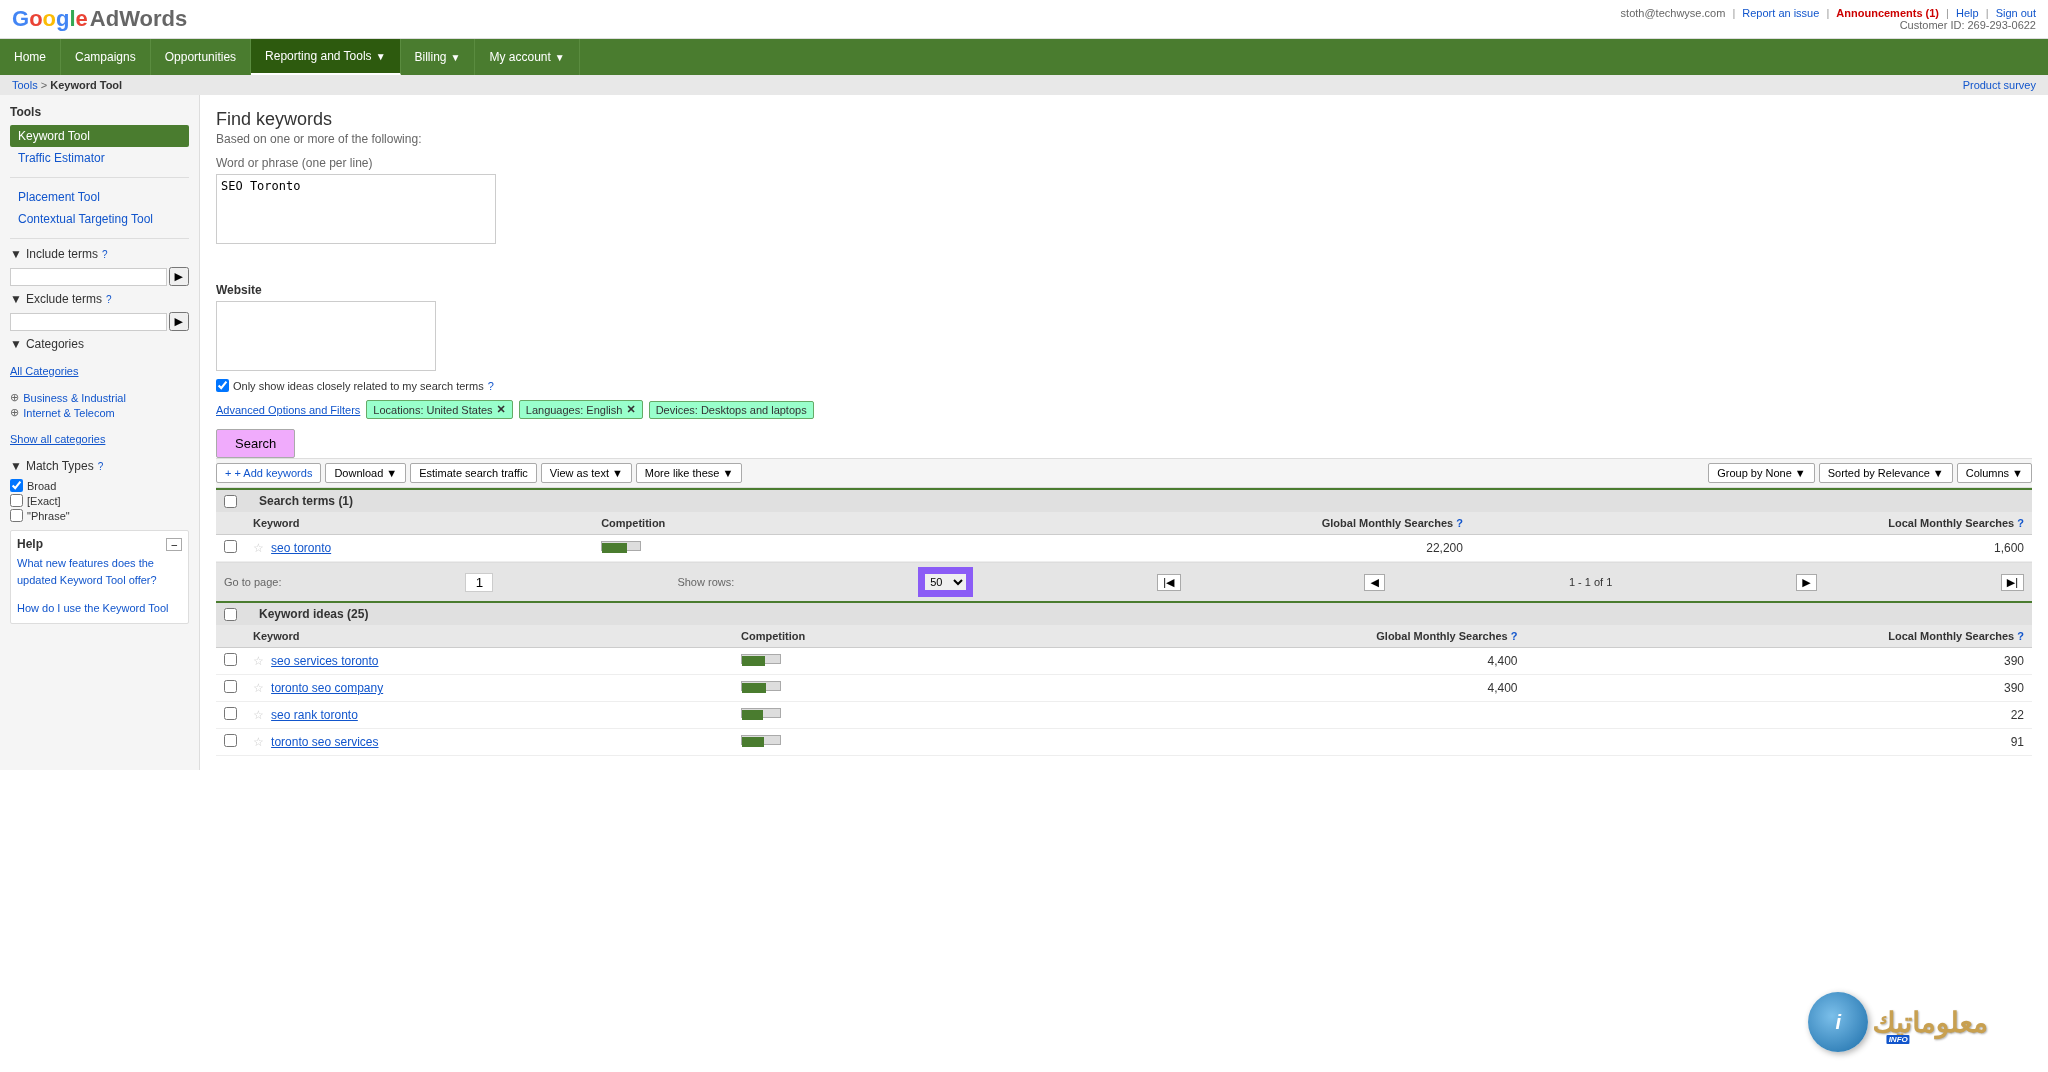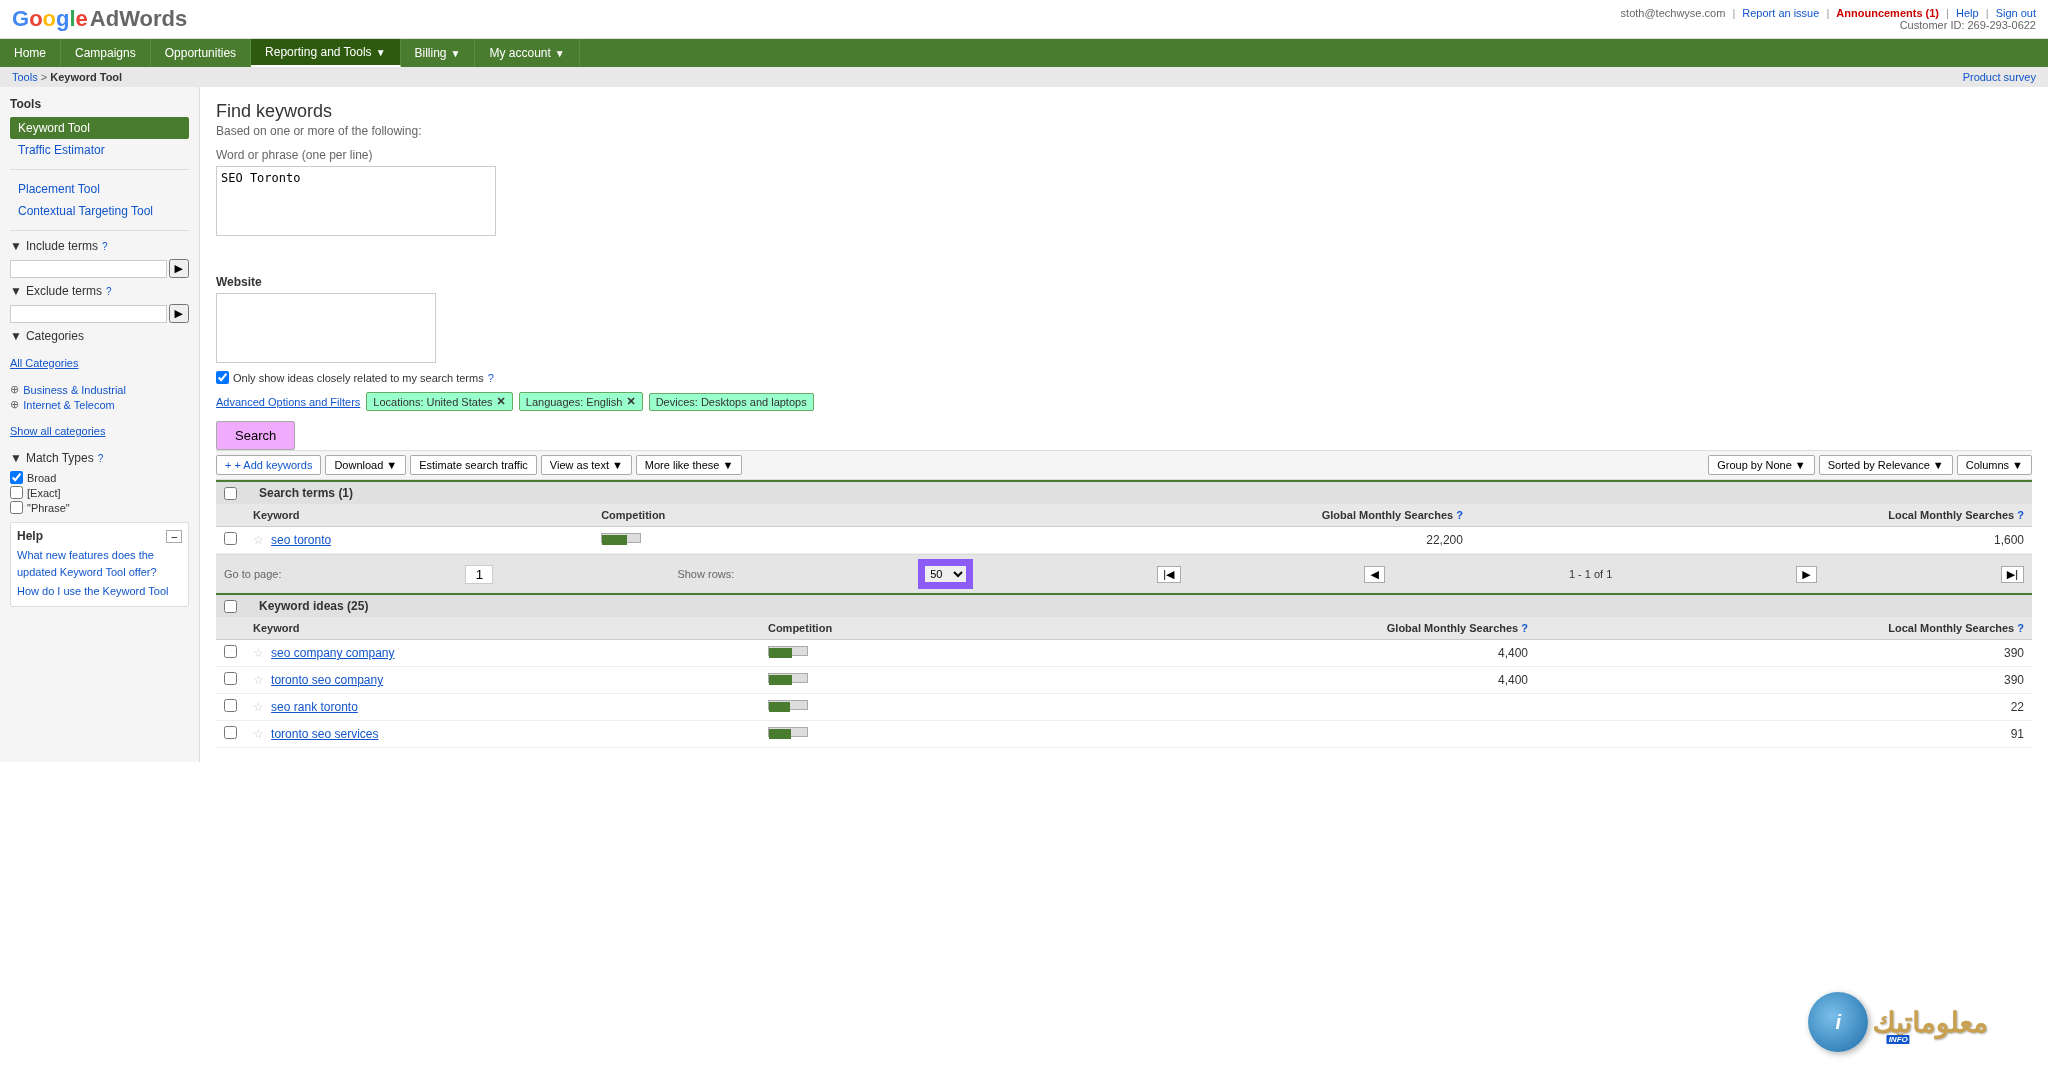--- a/index.html
+++ b/index.html
@@ -15,21 +15,21 @@
     .logo-g2 { color: #4285f4; }
     .logo-l { color: #34a853; }
     .logo-e { color: #ea4335; }
     .logo-adwords { font-size: 22px; font-weight: bold; color: #666; margin-left: 2px; }
     #header-right { text-align: right; font-size: 11px; color: #666; }
     #header-right a { color: #15c; text-decoration: none; }
     #header-right .red-link { color: #c00; font-weight: bold; }
     #header-right .sep { color: #999; margin: 0 4px; }
 
     
-    #nav { background: #4a7c2f; display: flex; align-items: stretch; height: 28px; }
+    #nav { background: #4a7c2f; display: flex; align-items: stretch; height: 36px; }
     .nav-item { color: #fff; padding: 0 14px; display: flex; align-items: center; font-size: 12px; cursor: pointer; border-right: 1px solid #5a8c3f; }
     .nav-item.active { background: #2d5a0e; border-bottom: 2px solid #fff; }
     .nav-item .arrow { margin-left: 4px; font-size: 10px; }
 
     
     #breadcrumb { padding: 4px 12px; font-size: 11px; color: #666; background: #e8e8e8; display: flex; justify-content: space-between; }
     #breadcrumb a { color: #15c; text-decoration: none; }
     #breadcrumb .bold { font-weight: bold; color: #333; }
 
     
@@ -228,21 +228,21 @@
       <input type="checkbox" style="">
       <span>"Phrase"</span>
     </div>
 
     <div class="help-box">
       <div class="help-box-header">
         <span>Help</span>
         <button style="background:none;border:1px solid #aaa;cursor:pointer;padding:0 4px;font-size:10px;">–</button>
       </div>
       <div class="help-box-content">
-        <a href="#" style="color:#15c;text-decoration:none;display:block;margin-bottom:3px;">What new features does the updated Keyword Tool offer?</a>
+        <a href="#" style="color:#15c;text-decoration:none;display:block;margin-bottom:12px;">What new features does the updated Keyword Tool offer?</a>
         <a href="#" style="color:#15c;text-decoration:none;display:block;">How do I use the Keyword Tool</a>
       </div>
     </div>
   </div>
 
   <div id="content">
 
     <div>
       <div class="find-title">Find keywords</div>
       <div class="find-subtitle">Based on one or more of the following:</div>
@@ -378,21 +378,21 @@
           <th>Competition</th>
           <th class="num-col">Global Monthly Searches <span style="color:#15c;cursor:pointer;">?</span></th>
           <th class="num-col">Local Monthly Searches <span style="color:#15c;cursor:pointer;">?</span></th>
         </tr>
       </thead>
       <tbody id="keyword-ideas-body">
       <tr>
       <td><input type="checkbox" style=""></td>
       <td>
         <span class="star-icon">☆</span>
-        <a class="td-keyword" href="#">seo company company</a>
+        <a class="td-keyword" href="#">seo services toronto</a>
       </td>
       <td>
         <span class="competition-bar">
           <span class="competition-fill" style="width:60%;"></span>
         </span>
       </td>
       <td class="num-col">4,400</td>
       <td class="num-col">390</td>
     </tr>
           <tr>

